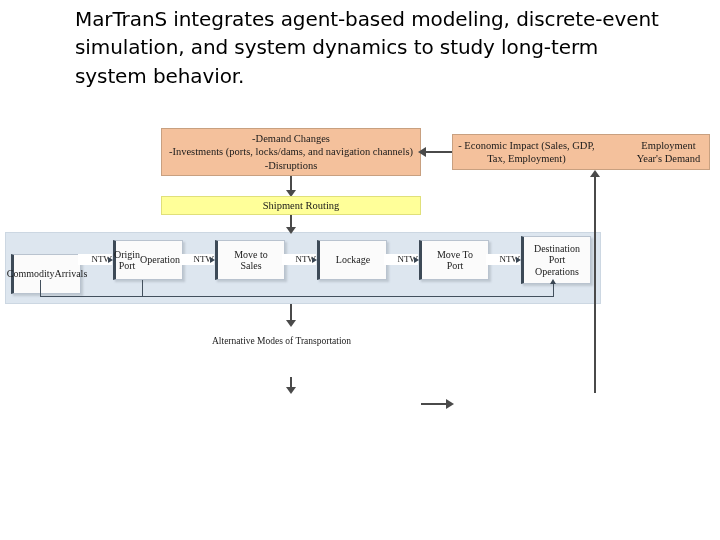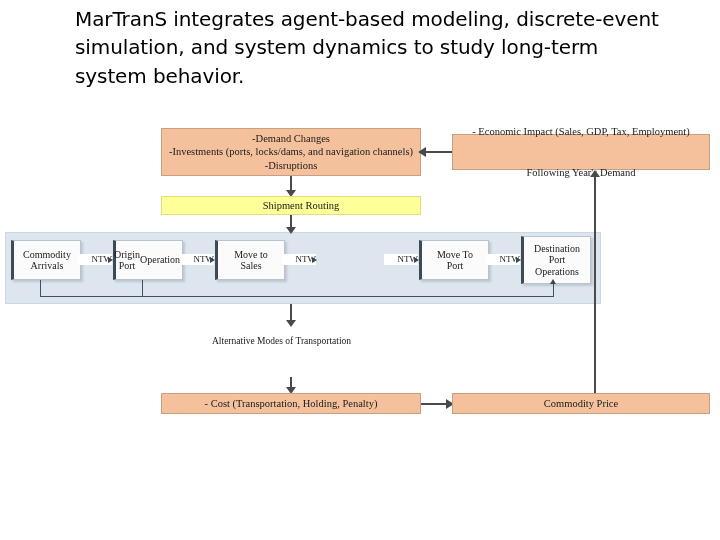--- a/index.html
+++ b/index.html
@@ -178,39 +178,39 @@
   <div id="diagram">
 
     <div id="chain-panel"></div>
 
     <div class="node orange" style="left:161px; top:10px; width:260px; height:48px; flex-direction:column;">
       <span class="line-text">-Demand Changes</span>
       <span class="line-text">-Investments (ports, locks/dams, and navigation channels)</span>
       <span class="line-text">-Disruptions</span>
     </div>
 
-    <div class="node orange" style="left:452px; top:16px; width:258px; height:36px; flex-direction:column;gap:28px;">
+    <div class="node orange" style="left:452px; top:16px; width:258px; height:36px; flex-direction:row;gap:28px;">
       <span class="line-text">- Economic Impact (Sales, GDP, Tax, Employment)</span>
-      <span class="line-text">Following Year's Demand</span>
+      <span class="line-text">Employment Year's Demand</span>
     </div>
 
     <div class="hline" style="left:426px; top:33px; width:26px;"></div>
     <div class="arrow-left" style="left:418px; top:29px;"></div>
 
     <div class="vline" style="left:290px; top:58px; height:16px;"></div>
     <div class="arrow-down" style="left:286px; top:72px;"></div>
 
     <div class="node yellow" style="left:161px; top:78px; width:260px; height:19px;padding-left:20px;">
       <span class="line-text">Shipment Routing</span>
     </div>
 
     <div class="vline" style="left:290px; top:97px; height:14px;"></div>
     <div class="arrow-down" style="left:286px; top:109px;"></div>
 
-    <div class="node proc" style="left:11px; top:122px; width:70px; height:40px; flex-direction:column;">
+    <div class="node proc" style="left:11px; top:136px; width:70px; height:40px; ">
       <span class="line-text">Commodity</span>
       <span class="line-text">Arrivals</span>
     </div>
 
     <div class="thinline" style="left:81px; top:141.5px; width:28px; height:1px;"></div>
     <div class="ntw" style="left:78px; top:136px; width:34px;">NTW</div>
     <div class="arrow-right-sm" style="left:108px; top:138.5px;"></div>
 
     <div class="node proc" style="left:113px; top:122px; width:70px; height:40px; ">
       <span class="line-text">Origin Port</span>
@@ -223,20 +223,23 @@
 
     <div class="node proc" style="left:215px; top:122px; width:70px; height:40px; flex-direction:column;">
       <span class="line-text">Move to</span>
       <span class="line-text">Sales</span>
     </div>
 
     <div class="thinline" style="left:285px; top:141.5px; width:28px; height:1px;"></div>
     <div class="ntw" style="left:282px; top:136px; width:34px;">NTW</div>
     <div class="arrow-right-sm" style="left:312px; top:138.5px;"></div>
 
+    <div class="node proc" style="left:317px; top:122px; width:70px; height:40px; flex-direction:column;">
+      <span class="line-text">Lockage</span>
+    </div>
 
     <div class="thinline" style="left:387px; top:141.5px; width:28px; height:1px;"></div>
     <div class="ntw" style="left:384px; top:136px; width:34px;">NTW</div>
     <div class="arrow-right-sm" style="left:414px; top:138.5px;"></div>
 
     <div class="node proc" style="left:419px; top:122px; width:70px; height:40px; flex-direction:column;">
       <span class="line-text">Move To</span>
       <span class="line-text">Port</span>
     </div>
 
@@ -257,28 +260,22 @@
     <div class="arrow-up-sm" style="left:550px; top:161px;"></div>
     <div id="alt-modes" style="left:210px; top:172px;margin-top:45px;">Alternative Modes of Transportation</div>
 
     <div class="vline" style="left:290px; top:186px; height:18px;"></div>
     <div class="arrow-down" style="left:286px; top:202px;"></div>
 
 
     <div class="vline" style="left:290px; top:259px; height:12px;"></div>
     <div class="arrow-down" style="left:286px; top:269px;"></div>
 
-    <div class="node orange" style="left:161px; top:275px; width:260px; height:21px;">
-      <span class="line-text">- Cost (Transportation, Holding, Penalty)</span>
-    </div>
 
     <div class="hline" style="left:421px; top:284.5px; width:28px;"></div>
     <div class="arrow-right" style="left:446px; top:280.5px;"></div>
 
-    <div class="node orange" style="left:452px; top:275px; width:258px; height:21px;">
-      <span class="line-text">Commodity Price</span>
-    </div>
 
     <div class="vline" style="left:594px; top:59px; height:216px;"></div>
     <div class="arrow-up" style="left:590px; top:52px;"></div>
 
   </div>
 </div>
 
 </body></html>

